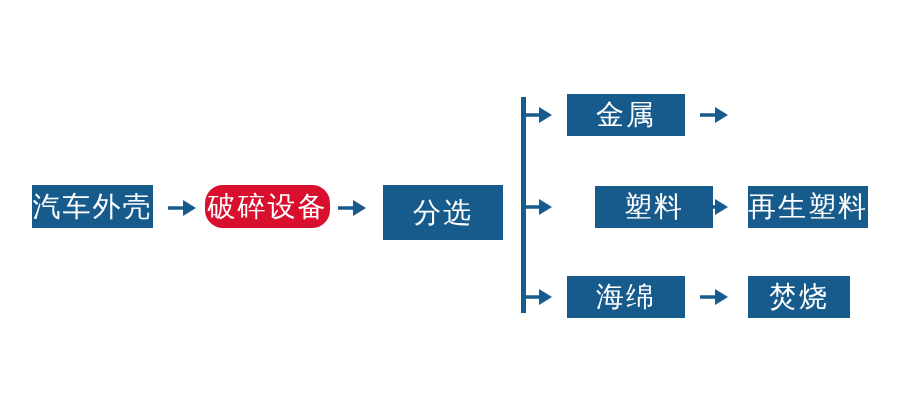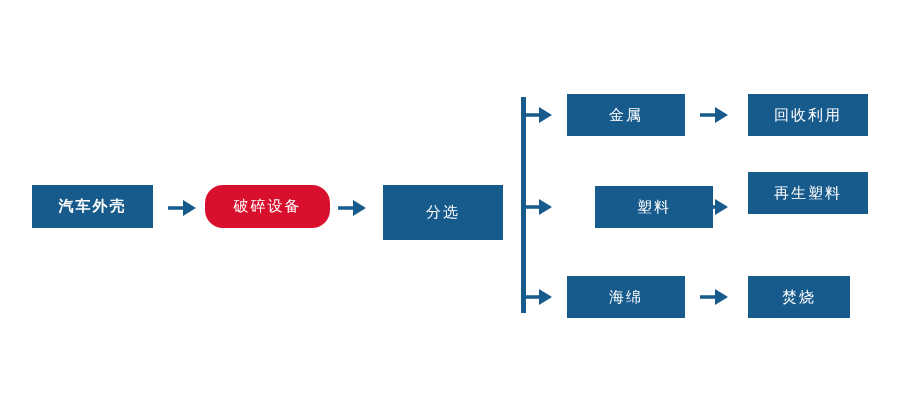--- a/index.html
+++ b/index.html
@@ -4,38 +4,38 @@
 <style>
   html,body{margin:0;padding:0;background:#ffffff;}
   .canvas{
     position:relative;width:900px;height:411px;
     background:var(--background,#ffffff);
     font-family:"DejaVu Sans","Liberation Sans",sans-serif;
     overflow:hidden;
   }
   .node{
     position:absolute;display:flex;align-items:center;justify-content:center;
-    color:var(--node-text,#ffffff);font-size:15px;letter-spacing:2px;
+    color:var(--node-text,#ffffff);font-size:28px;letter-spacing:2px;
     white-space:nowrap;line-height:1;
   }
   .node.blue{background:var(--primary-blue,#175A8C);}
   .node.red{background:var(--accent-red,#D8102E);}
   .arrow{position:absolute;width:30px;height:24px;}
   .arrow svg{display:block;width:100%;height:100%;fill:var(--primary-blue,#175A8C);}
   .vline{
     position:absolute;left:521px;top:97px;width:5px;height:216px;
     background:var(--primary-blue,#175A8C);
   }
 </style>
 </head>
 <body>
 
 <div class="canvas">
 
-  <div class="node blue" style="left:32px;top:185px;width:121px;height:43px;font-weight:bold;">汽车外壳</div>
+  <div class="node blue" style="left:32px;top:185px;width:121px;height:43px;">汽车外壳</div>
 
   <div class="arrow" style="left:167px;top:196px;">
     <svg viewBox="0 0 30 24">
         <polygon points="1,10.2 16,10.2 16,4 29,12 16,20 16,13.8 1,13.8"></polygon>
       </svg>
   </div>
 
   <div class="node red" style="left:205px;top:185px;width:125px;height:43px;border-radius:18px;">破碎设备</div>
 
   <div class="arrow" style="left:337px;top:196px;">
@@ -63,29 +63,28 @@
         <polygon points="1,10.2 16,10.2 16,4 29,12 16,20 16,13.8 1,13.8"></polygon>
       </svg>
   </div>
 
   <div class="node blue" style="left:567px;top:94px;width:118px;height:42px;">金属</div>
   <div class="arrow" style="left:699px;top:103px;">
     <svg viewBox="0 0 30 24">
         <polygon points="1,10.2 16,10.2 16,4 29,12 16,20 16,13.8 1,13.8"></polygon>
       </svg>
   </div>
-  <div class="node blue" style="left:748px;top:94px;width:120px;height:42px;">回收利用</div>
 
   <div class="node blue" style="left:567px;top:186px;width:118px;height:42px;margin-left:28px;">塑料</div>
   <div class="arrow" style="left:699px;top:195px;">
     <svg viewBox="0 0 30 24">
         <polygon points="1,10.2 16,10.2 16,4 29,12 16,20 16,13.8 1,13.8"></polygon>
       </svg>
   </div>
-  <div class="node blue" style="left:748px;top:172px;width:120px;height:42px;">再生塑料</div>
+  <div class="node blue" style="left:748px;top:186px;width:120px;height:42px;">再生塑料</div>
 
   <div class="node blue" style="left:567px;top:276px;width:118px;height:42px;">海绵</div>
   <div class="arrow" style="left:699px;top:285px;">
     <svg viewBox="0 0 30 24">
         <polygon points="1,10.2 16,10.2 16,4 29,12 16,20 16,13.8 1,13.8"></polygon>
       </svg>
   </div>
   <div class="node blue" style="left:748px;top:276px;width:102px;height:42px;">焚烧</div>
 
 </div>

